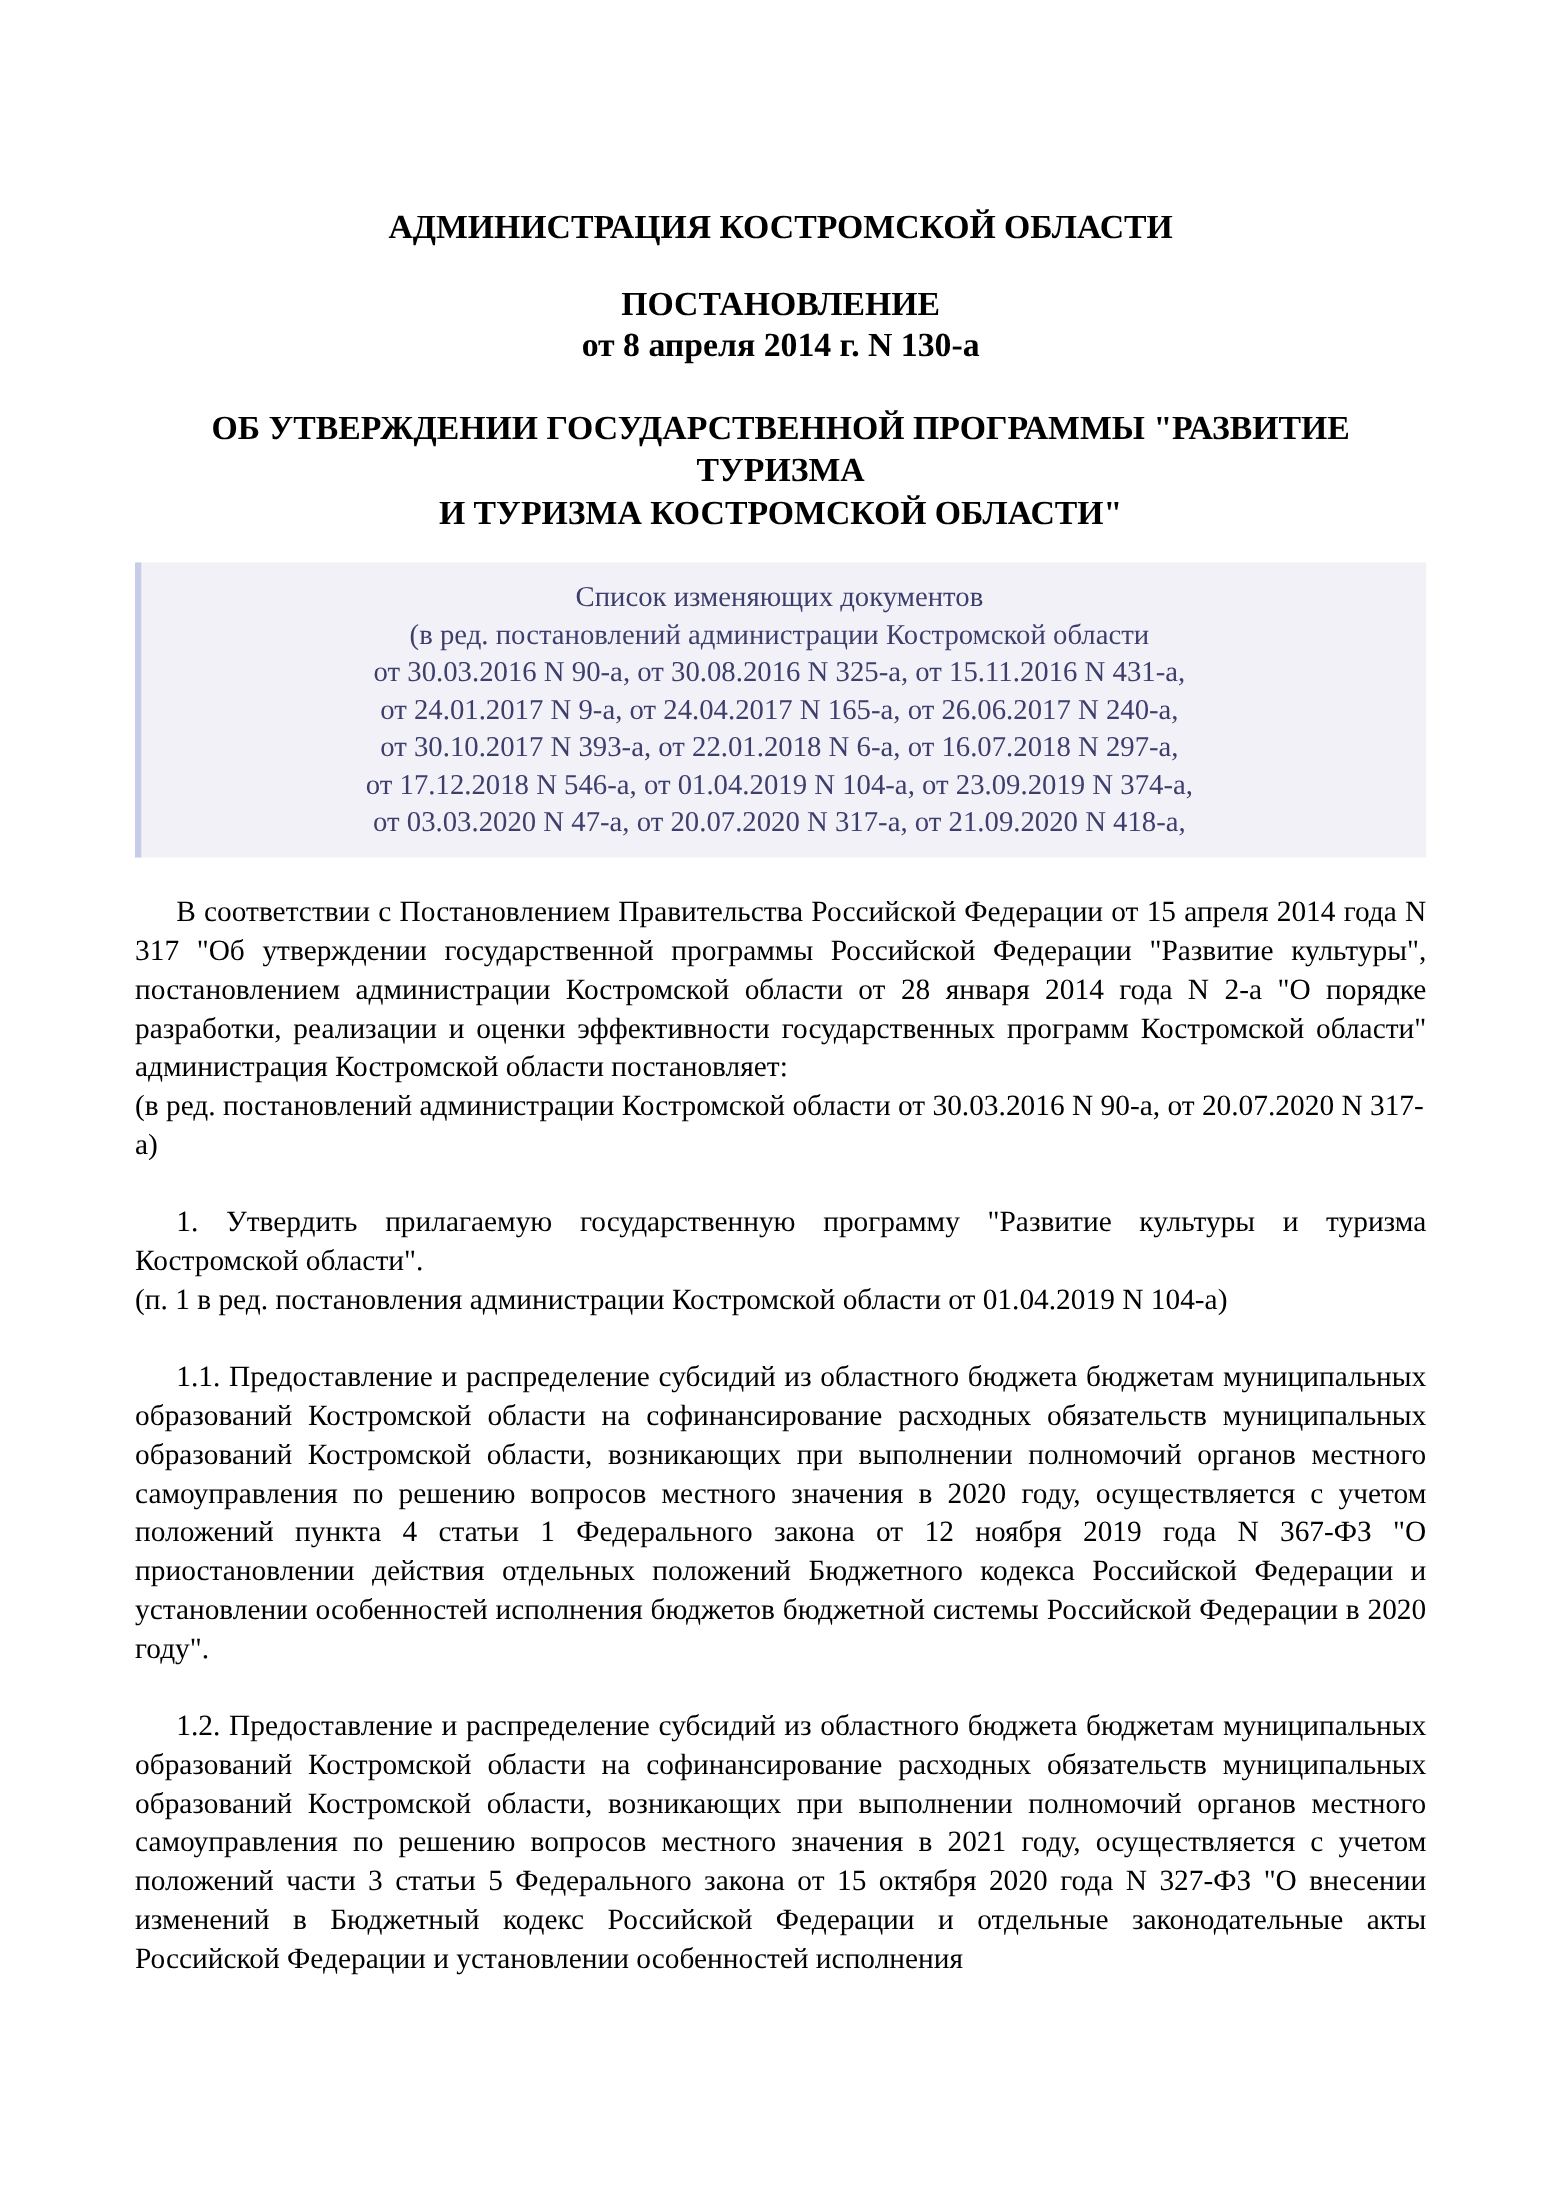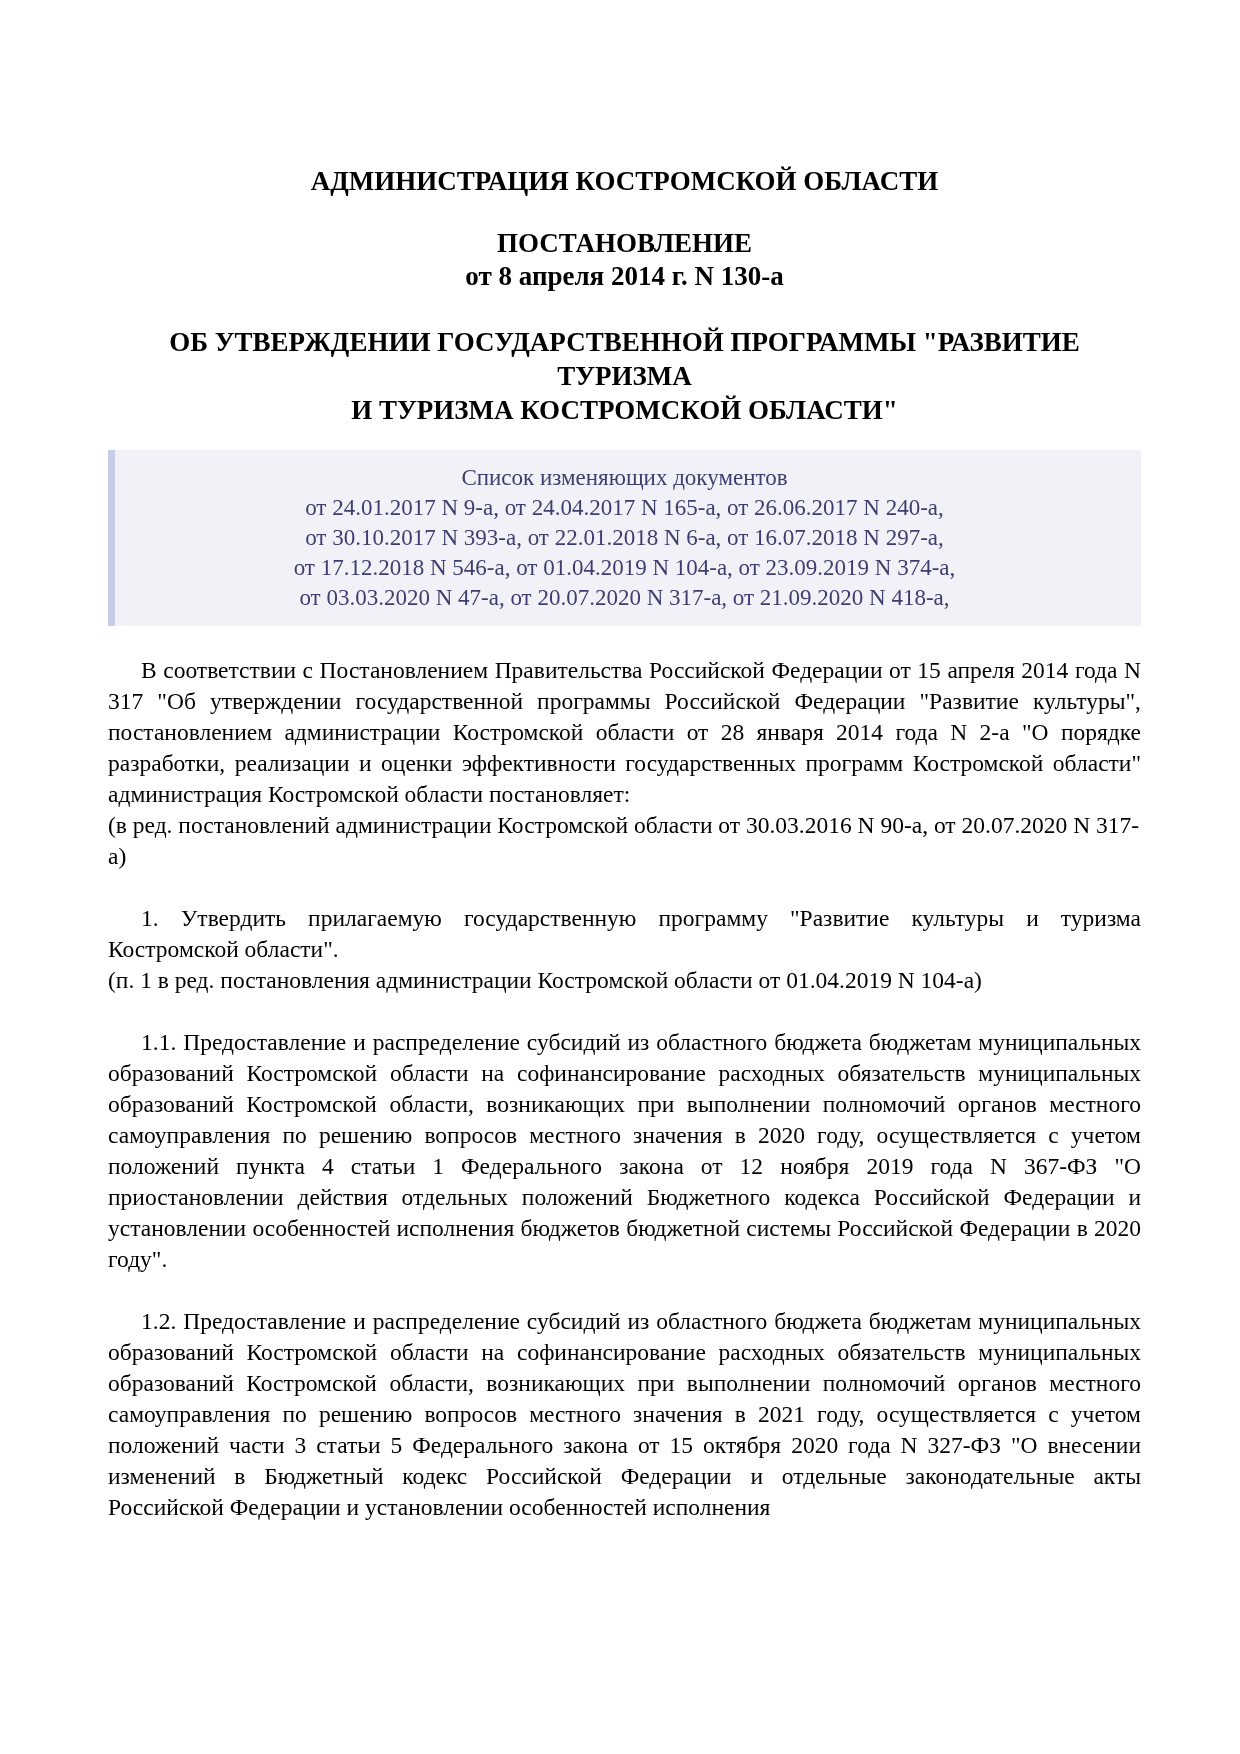--- a/index.html
+++ b/index.html
@@ -32,21 +32,21 @@
   .subject-block {
     margin-top: 32px;
     text-align: center;
     font-size: 27px;
     font-weight: bold;
     line-height: 34px;
   }
   .amendments-box {
     margin-top: 23px;
     background: #f1f1f7;
-    border-left: 7px solid #3b82f6;
+    border-left: 5px solid #3b82f6;
     padding: 13px 12px 13px 5px;
     text-align: center;
     color: #3e3e6e;
     font-size: 23px;
     line-height: 30px;
   }
   .doc-body {
     margin-top: 29px;
     font-size: 23.5px;
     line-height: 31px;
@@ -70,20 +70,22 @@
   </div>
 
   <h2 class="subject-block">
     <span>ОБ УТВЕРЖДЕНИИ ГОСУДАРСТВЕННОЙ ПРОГРАММЫ "РАЗВИТИЕ</span><br>
     <span>ТУРИЗМА</span><br>
     <span>И ТУРИЗМА КОСТРОМСКОЙ ОБЛАСТИ"</span>
   </h2>
 
   <div class="amendments-box" style="background: rgb(241, 241, 247); border-left-color: rgb(199, 204, 233); color: rgb(62, 62, 110);">
     <div>Список изменяющих документов</div>
+    <div>(в ред. постановлений администрации Костромской области</div>
+    <div>от 30.03.2016 N 90-а, от 30.08.2016 N 325-а, от 15.11.2016 N 431-а,</div>
     <div>от 24.01.2017 N 9-а, от 24.04.2017 N 165-а, от 26.06.2017 N 240-а,</div>
     <div>от 30.10.2017 N 393-а, от 22.01.2018 N 6-а, от 16.07.2018 N 297-а,</div>
     <div>от 17.12.2018 N 546-а, от 01.04.2019 N 104-а, от 23.09.2019 N 374-а,</div>
     <div>от 03.03.2020 N 47-а, от 20.07.2020 N 317-а, от 21.09.2020 N 418-а,</div>
   </div>
 
   <div class="doc-body">
 
     <div class="para-group">
       <p class="para indent">В соответствии с Постановлением Правительства Российской Федерации от 15 апреля 2014 года N 317 "Об утверждении государственной программы Российской Федерации "Развитие культуры", постановлением администрации Костромской области от 28 января 2014 года N 2-а "О порядке разработки, реализации и оценки эффективности государственных программ Костромской области" администрация Костромской области постановляет:</p>

